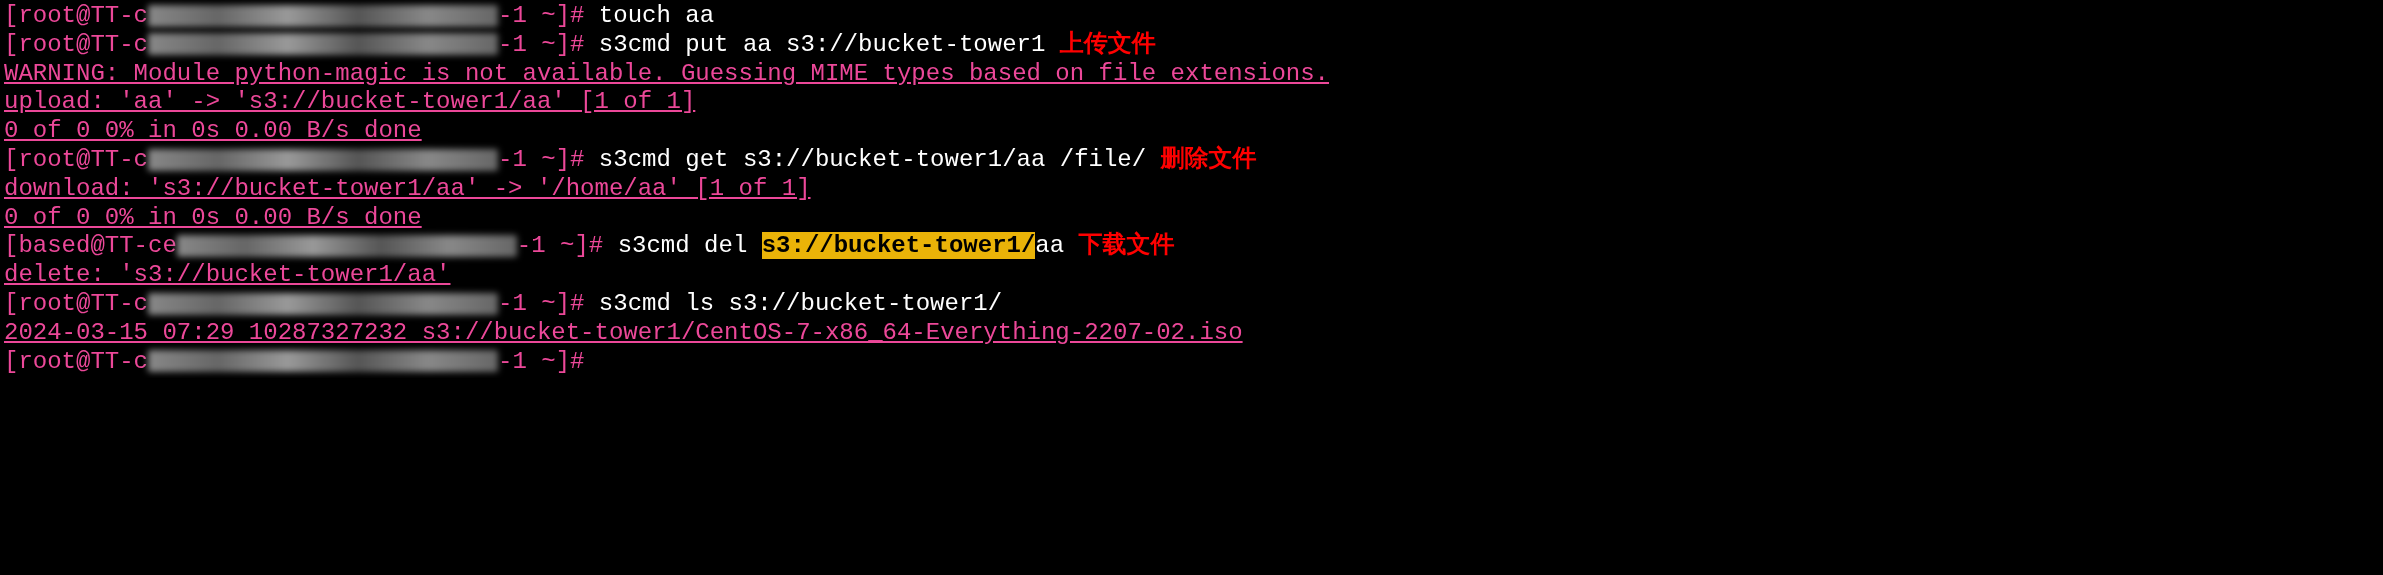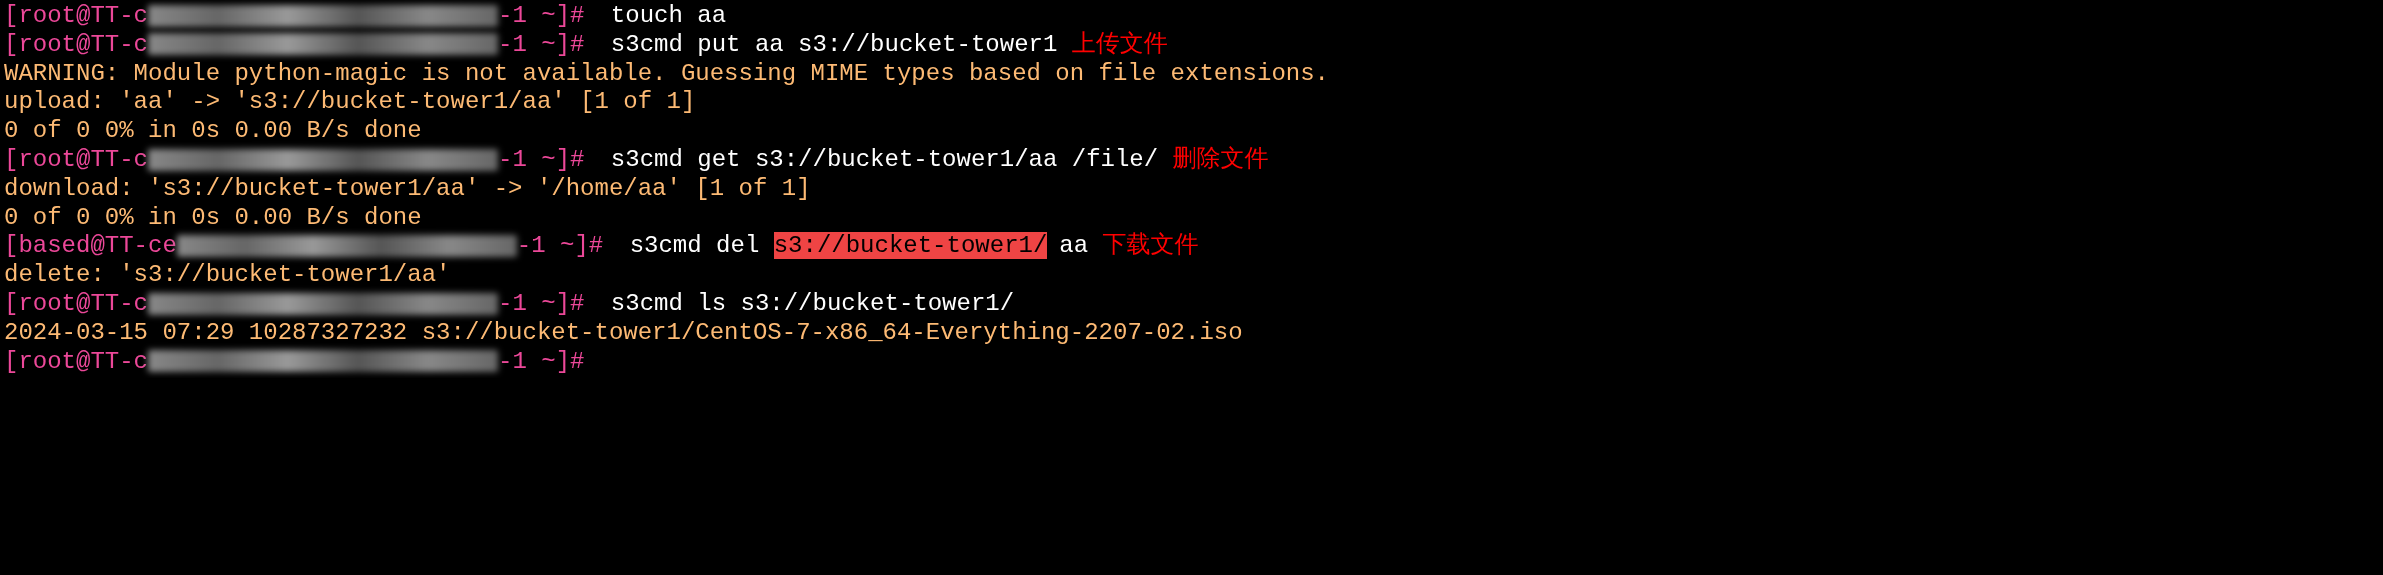--- a/index.html
+++ b/index.html
@@ -18,33 +18,34 @@
       overflow: hidden;
     }
     .line {
       display: block;
     }
     .prompt {
       color: #ec4899;
     }
     .white {
       color: #ffffff;
-      margin-left: 12px;
     }
     .yellow {
-      color: #fdba74;
+      color: #ec4899;
+      text-decoration: underline;
     }
     .red-annot {
       color: #ff0000;
-      font-weight: normal;
+      font-weight: bold;
       text-align: center;
     }
     .highlight {
-      background: #ef4444;
+      background: #eab308;
       color: #000000;
+      font-weight: bold;
     }
     .blur {
       position: relative;
       display: inline-block;
       background: linear-gradient(90deg, #888 0%, #666 20%, #999 40%, #555 60%, #888 80%, #666 100%);
       color: transparent;
       filter: blur(3px);
       border-radius: 2px;
       vertical-align: middle;
       height: 22px;

